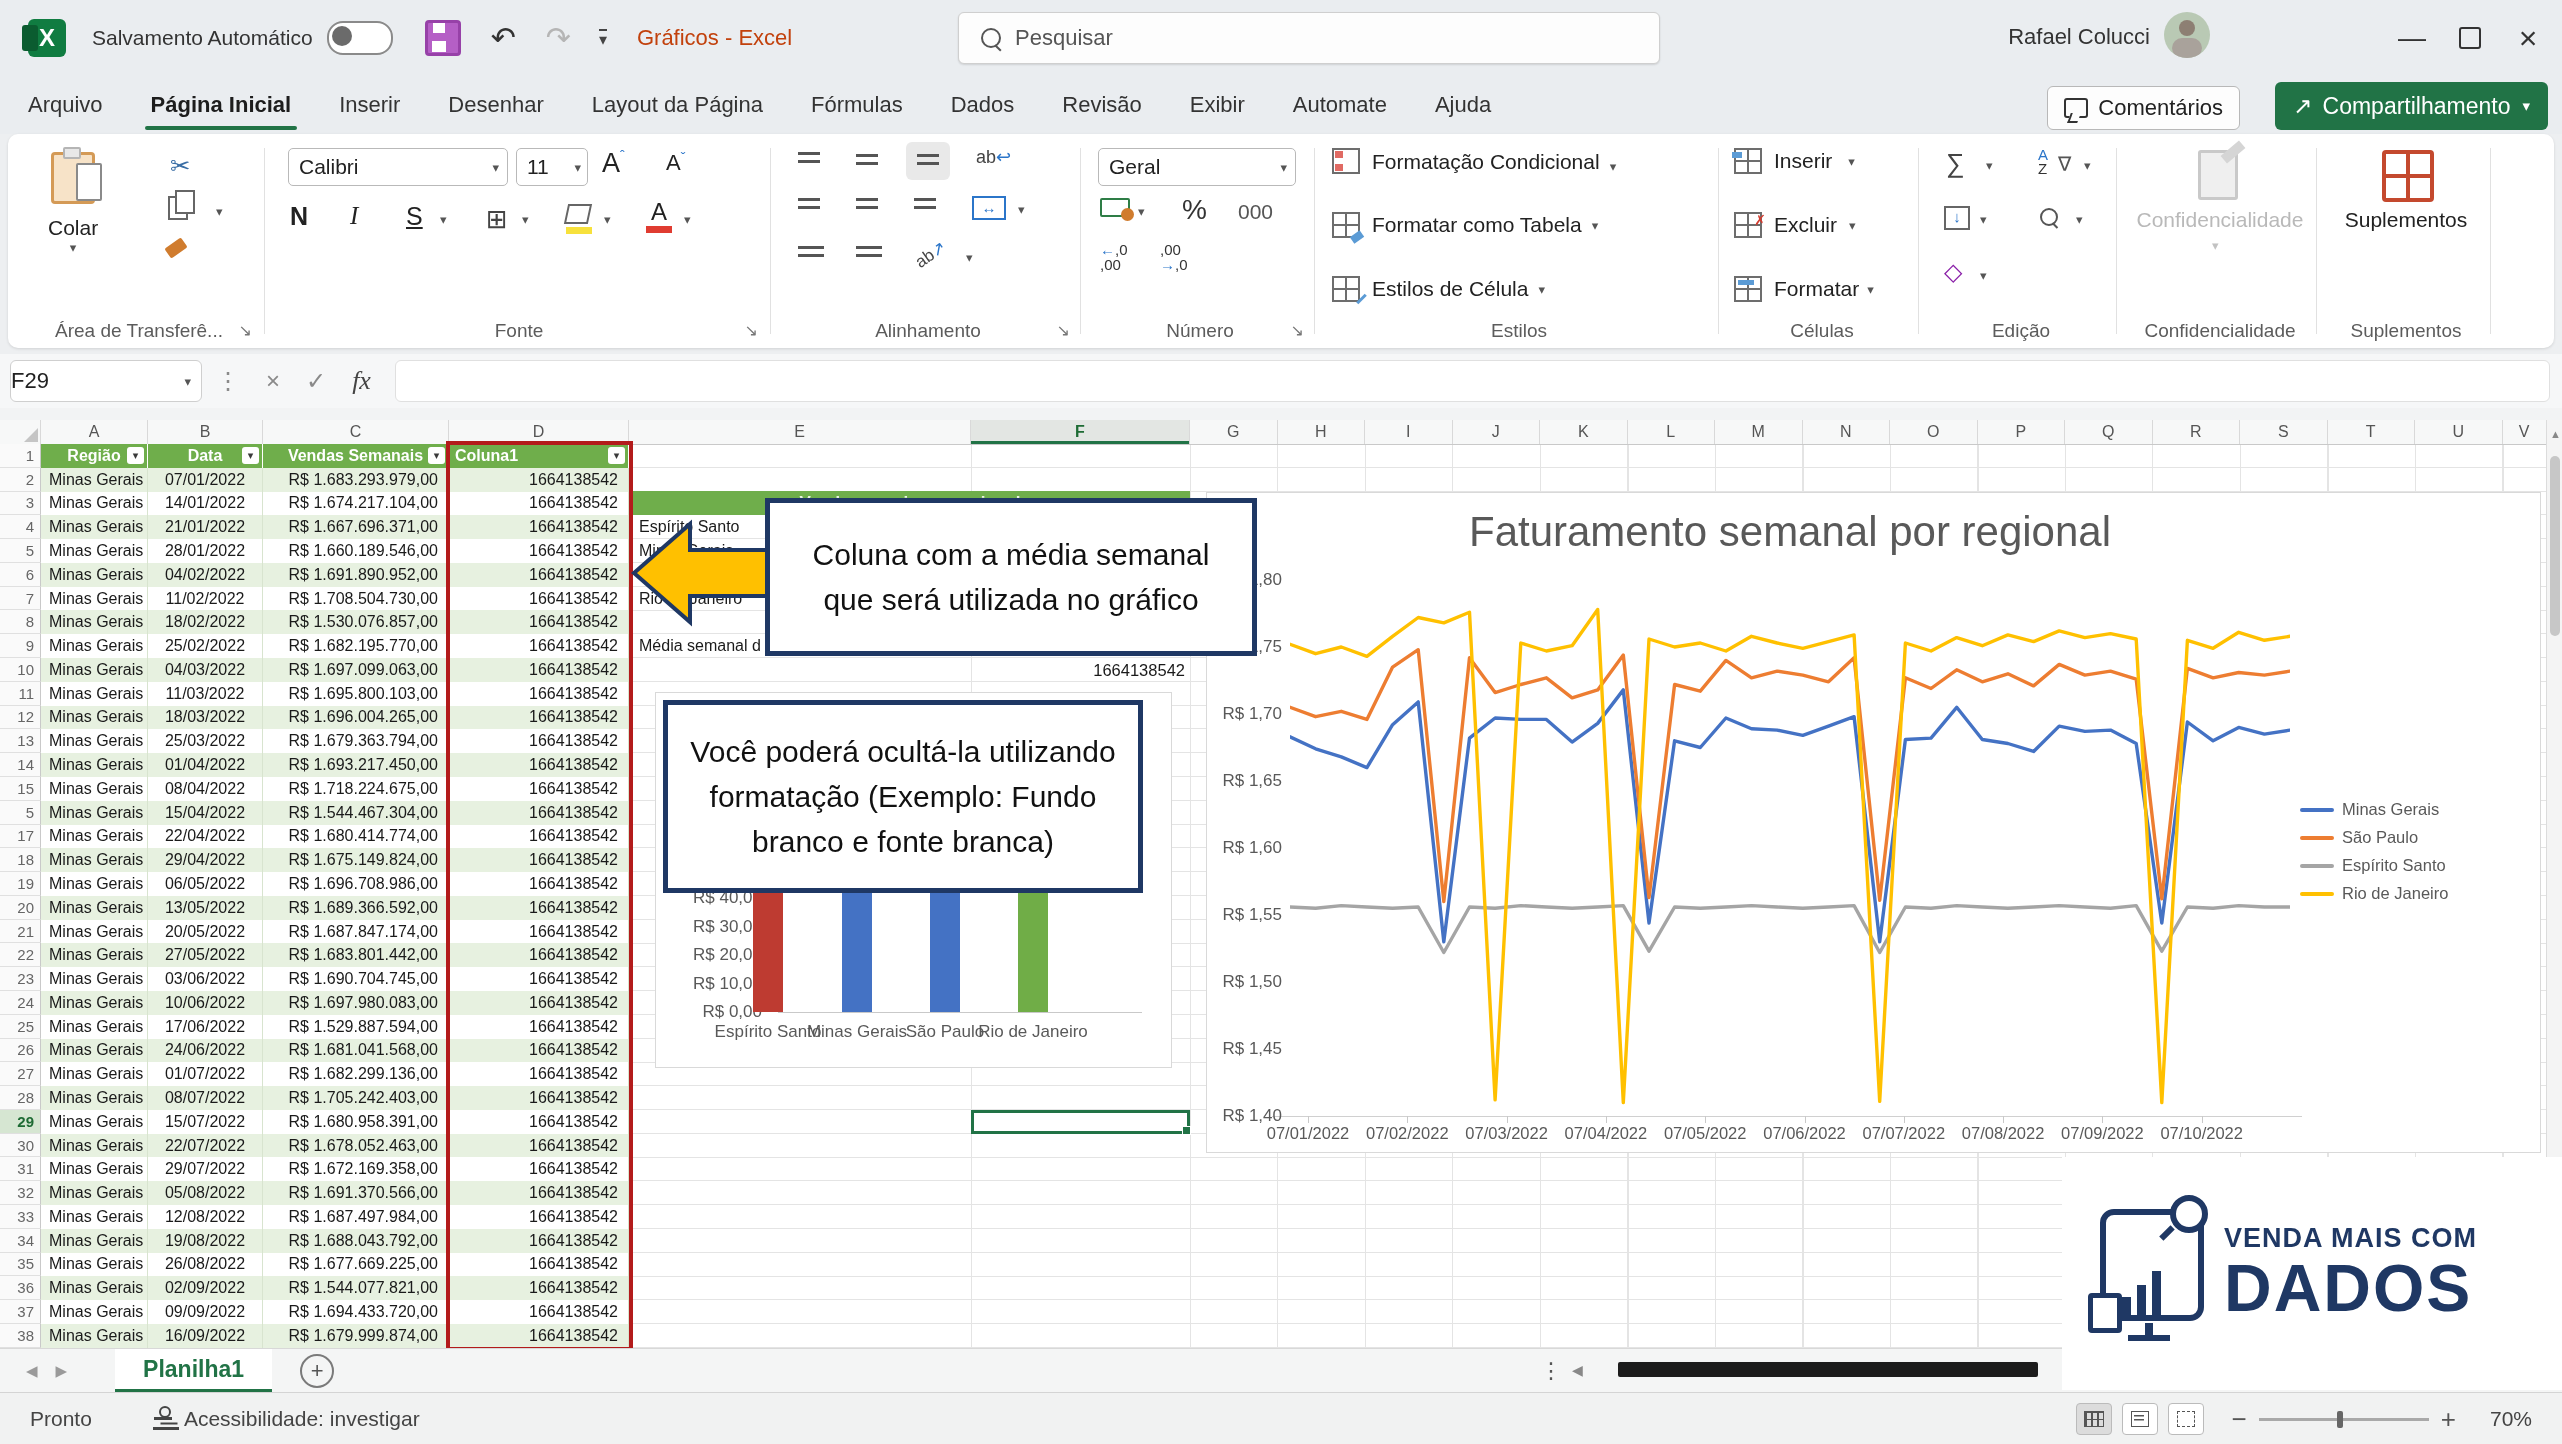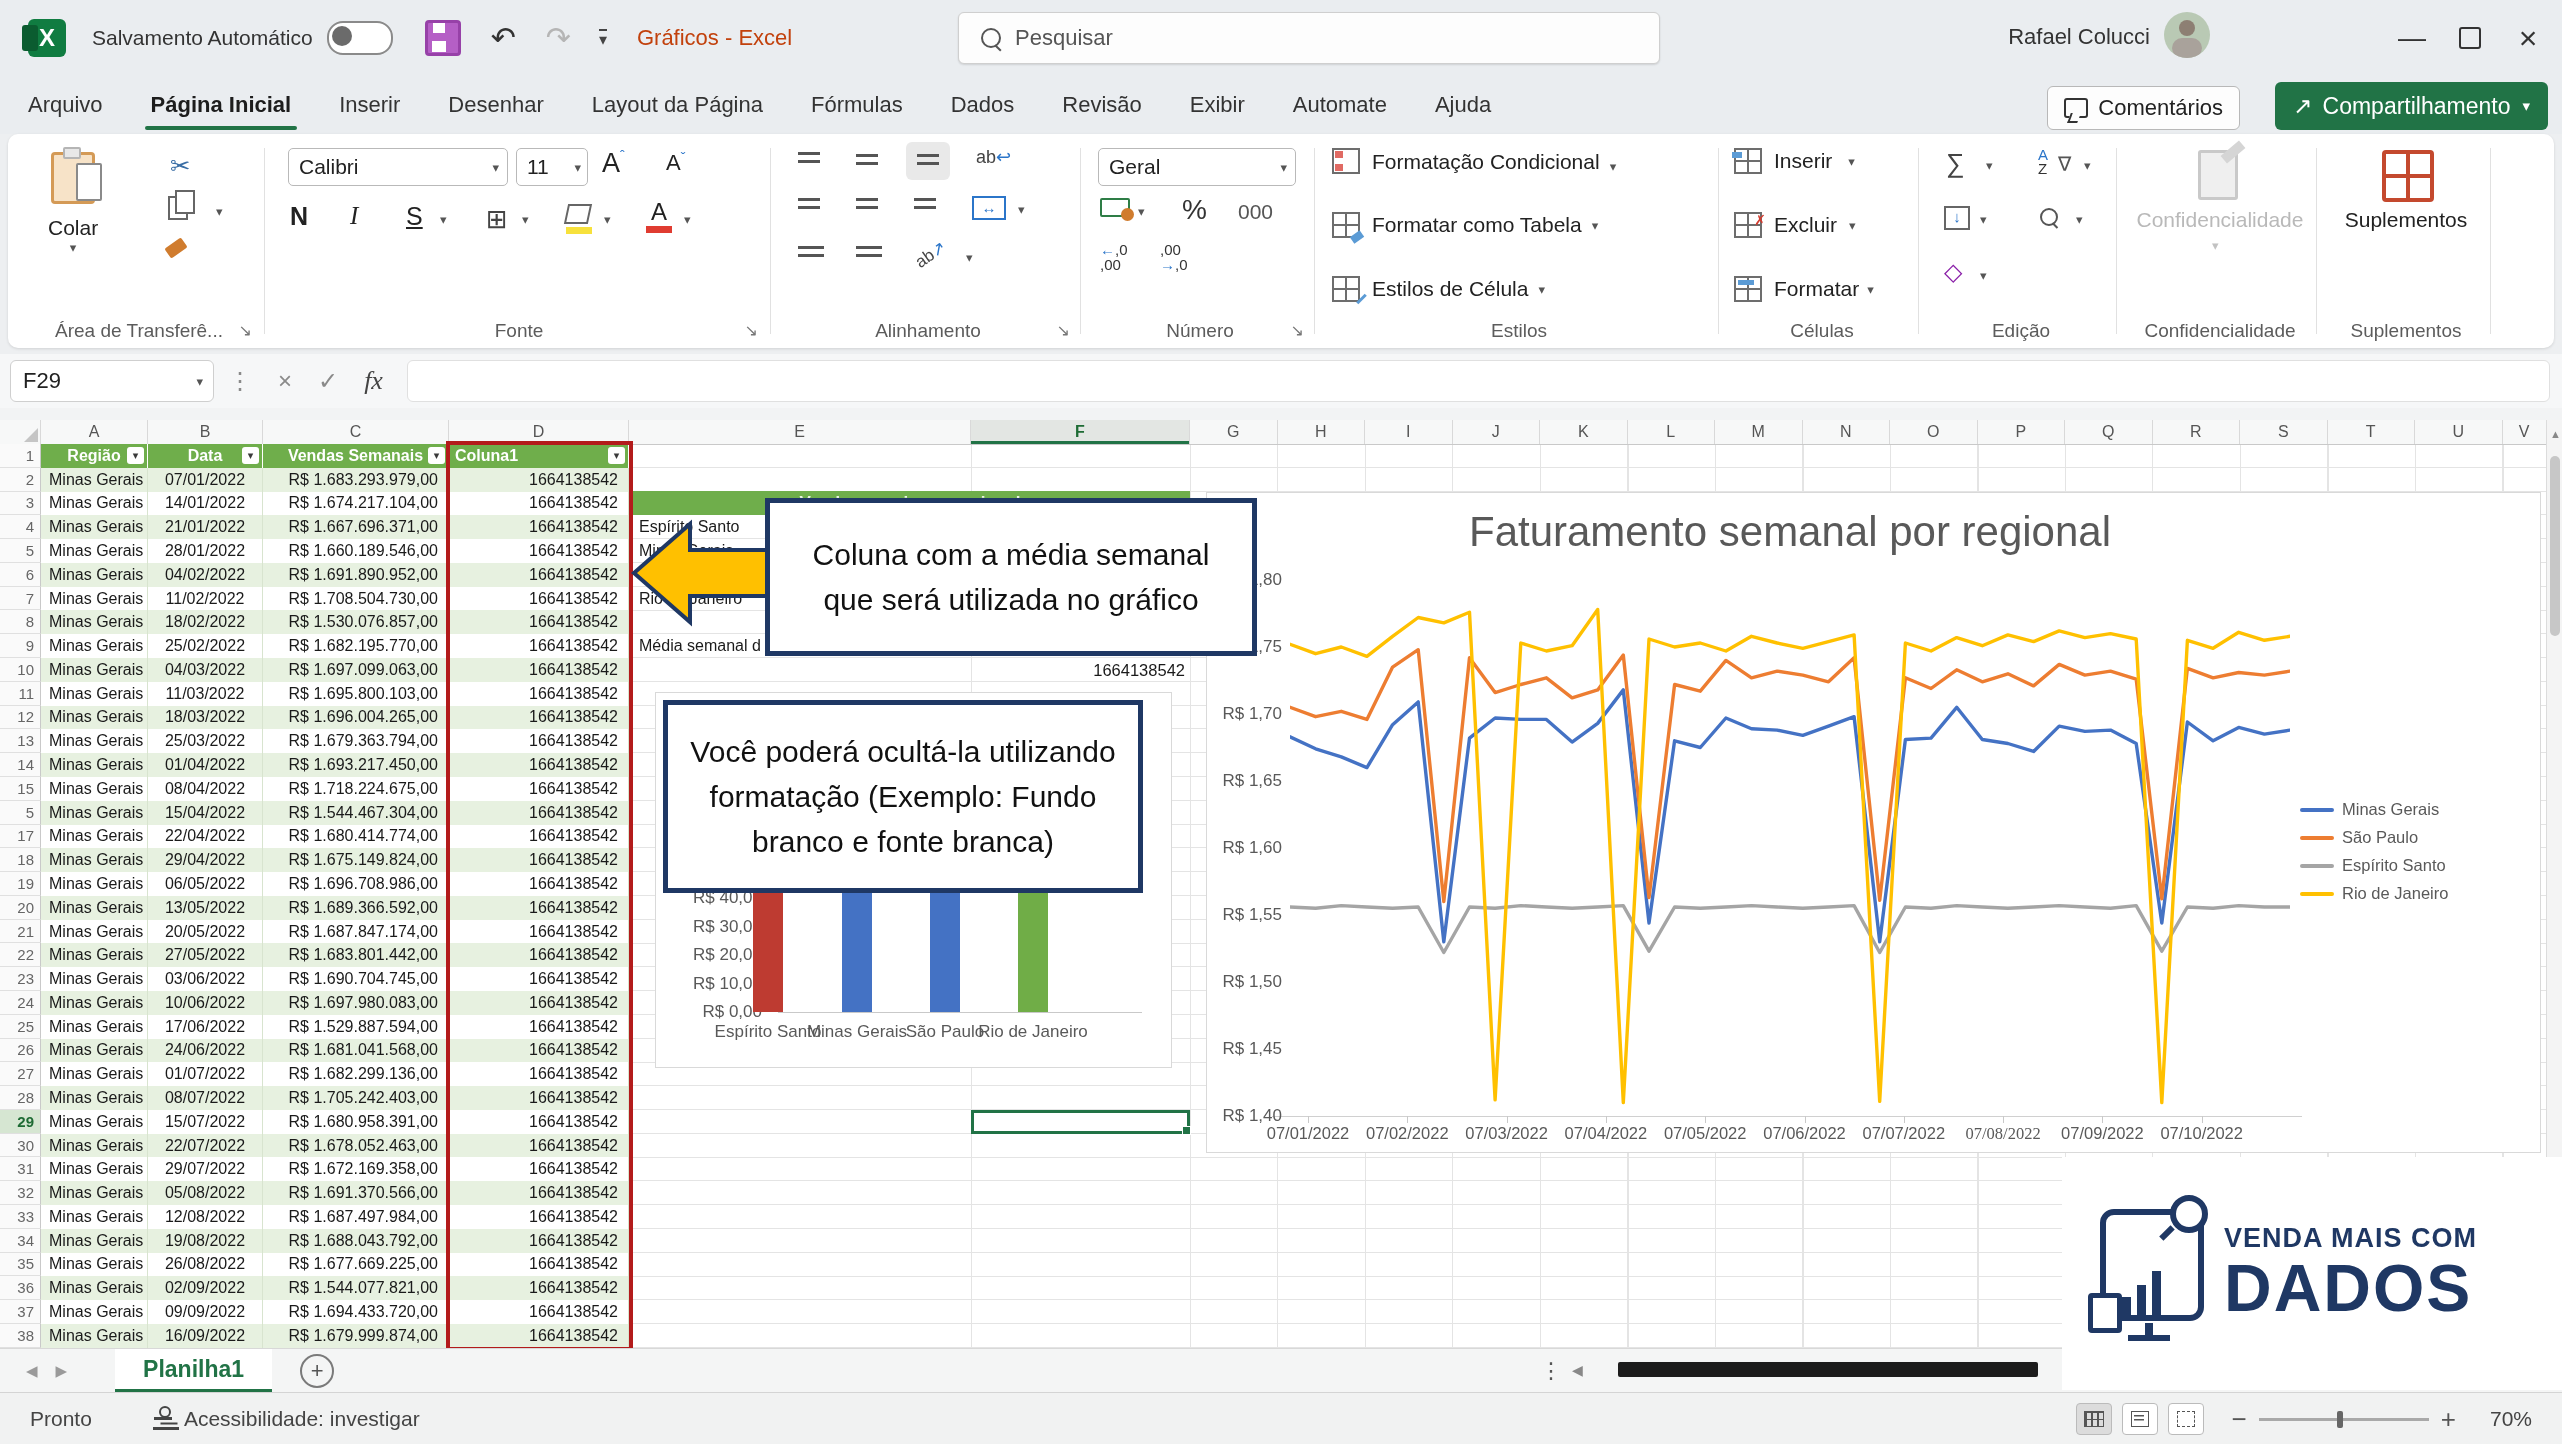--- a/index.html
+++ b/index.html
@@ -59,21 +59,21 @@
   .clip{width:38px;height:46px;border:3px solid #d49a56;border-radius:4px;position:relative;background:#f7e3c8}
   .clip:before{content:"";position:absolute;left:9px;top:-8px;width:14px;height:8px;background:#e8e8e8;border:2px solid #b5b5b5;border-radius:2px}
   .clip:after{content:"";position:absolute;right:-10px;top:8px;width:22px;height:34px;background:#fff;border:2px solid #8a8a8a;border-radius:2px}
   .sum{font-size:26px;color:#444;line-height:1}
   .eraser{color:#8a1fa8;font-size:24px;line-height:1}
   .mag2{width:14px;height:14px;border:2px solid #555;border-radius:50%;position:relative;display:inline-block}
   .mag2:after{content:"";position:absolute;width:2px;height:7px;background:#555;left:12px;top:12px;transform:rotate(-45deg)}
   
   #formulabar{left:0;top:354px;width:2562px;height:54px;background:#f6f7f8;border-bottom:1px solid #d4d4d4;display:flex;align-items:center}
   #namebox{width:190px;height:40px;margin-left:10px;background:#fff;border:1px solid #cfcfcf;border-radius:6px;
-    display:flex;align-items:center;font-size:22px;color:#222;padding-left:12px}
+    display:flex;align-items:center;font-size:22px;color:#222;padding-left:0}
   .fbtn{font-size:24px;color:#8a8a8a;margin-left:26px}
   #fx{font-style:italic;font-family:"Liberation Serif",serif;font-size:26px;color:#444;margin-left:26px}
   #fml-input{flex:1;height:40px;background:#fff;border:1px solid #e0e0e0;border-radius:6px;margin:0 12px 0 24px}
   
   #gapstrip{left:0;top:408px;width:2562px;height:12px;background:#f2f3f4}
   #colheaders{left:0;top:420px;width:2546px;height:24px;display:flex;background:#f7f8f8;border-bottom:1px solid #c9c9c9;font-size:16px;color:#555}
   .colh{border-right:1px solid #d9d9d9;display:flex;align-items:center;justify-content:center;box-sizing:border-box;height:24px}
   .colh.sel{background:#e3e6e3;color:#1e6b34;font-weight:bold;box-shadow:inset 0 -3px 0 #217346}
   #corner{position:relative}
   #corner:after{content:"";position:absolute;right:2px;bottom:2px;border-left:14px solid transparent;border-bottom:14px solid #c5c5c5}
@@ -786,21 +786,21 @@
     <div class="xlab abs" style="left: 1451.6px; top: 1124px;">07/03/2022</div>
     <div class="xtick abs" style="left: 1506.6px;"></div>
     <div class="xlab abs" style="left: 1550.9px; top: 1124px;">07/04/2022</div>
     <div class="xtick abs" style="left: 1605.9px;"></div>
     <div class="xlab abs" style="left: 1650.2px; top: 1124px;">07/05/2022</div>
     <div class="xtick abs" style="left: 1705.2px;"></div>
     <div class="xlab abs" style="left: 1749.5px; top: 1124px;">07/06/2022</div>
     <div class="xtick abs" style="left: 1804.5px;"></div>
     <div class="xlab abs" style="left: 1848.8px; top: 1124px;">07/07/2022</div>
     <div class="xtick abs" style="left: 1903.8px;"></div>
-    <div class="xlab abs" style="left: 1948.1px; top: 1124px; font-family: Liberation Serif, serif;">07/08/2022</div>
+    <div class="xlab abs" style="left: 1948.1px; top: 1124px;">07/08/2022</div>
     <div class="xtick abs" style="left: 2003.1px;"></div>
     <div class="xlab abs" style="left: 2047.4px; top: 1124px;">07/09/2022</div>
     <div class="xtick abs" style="left: 2102.4px;"></div>
     <div class="xlab abs" style="left: 2146.7px; top: 1124px;">07/10/2022</div>
     <div class="xtick abs" style="left: 2201.7px;"></div>
   </div>
 <div id="linelegend">
     <div class="lgd abs" style="left: 2300px; top: 800px;">
       <span class="dash" style="background:#4472C4"></span>
       <span>Minas Gerais</span>

